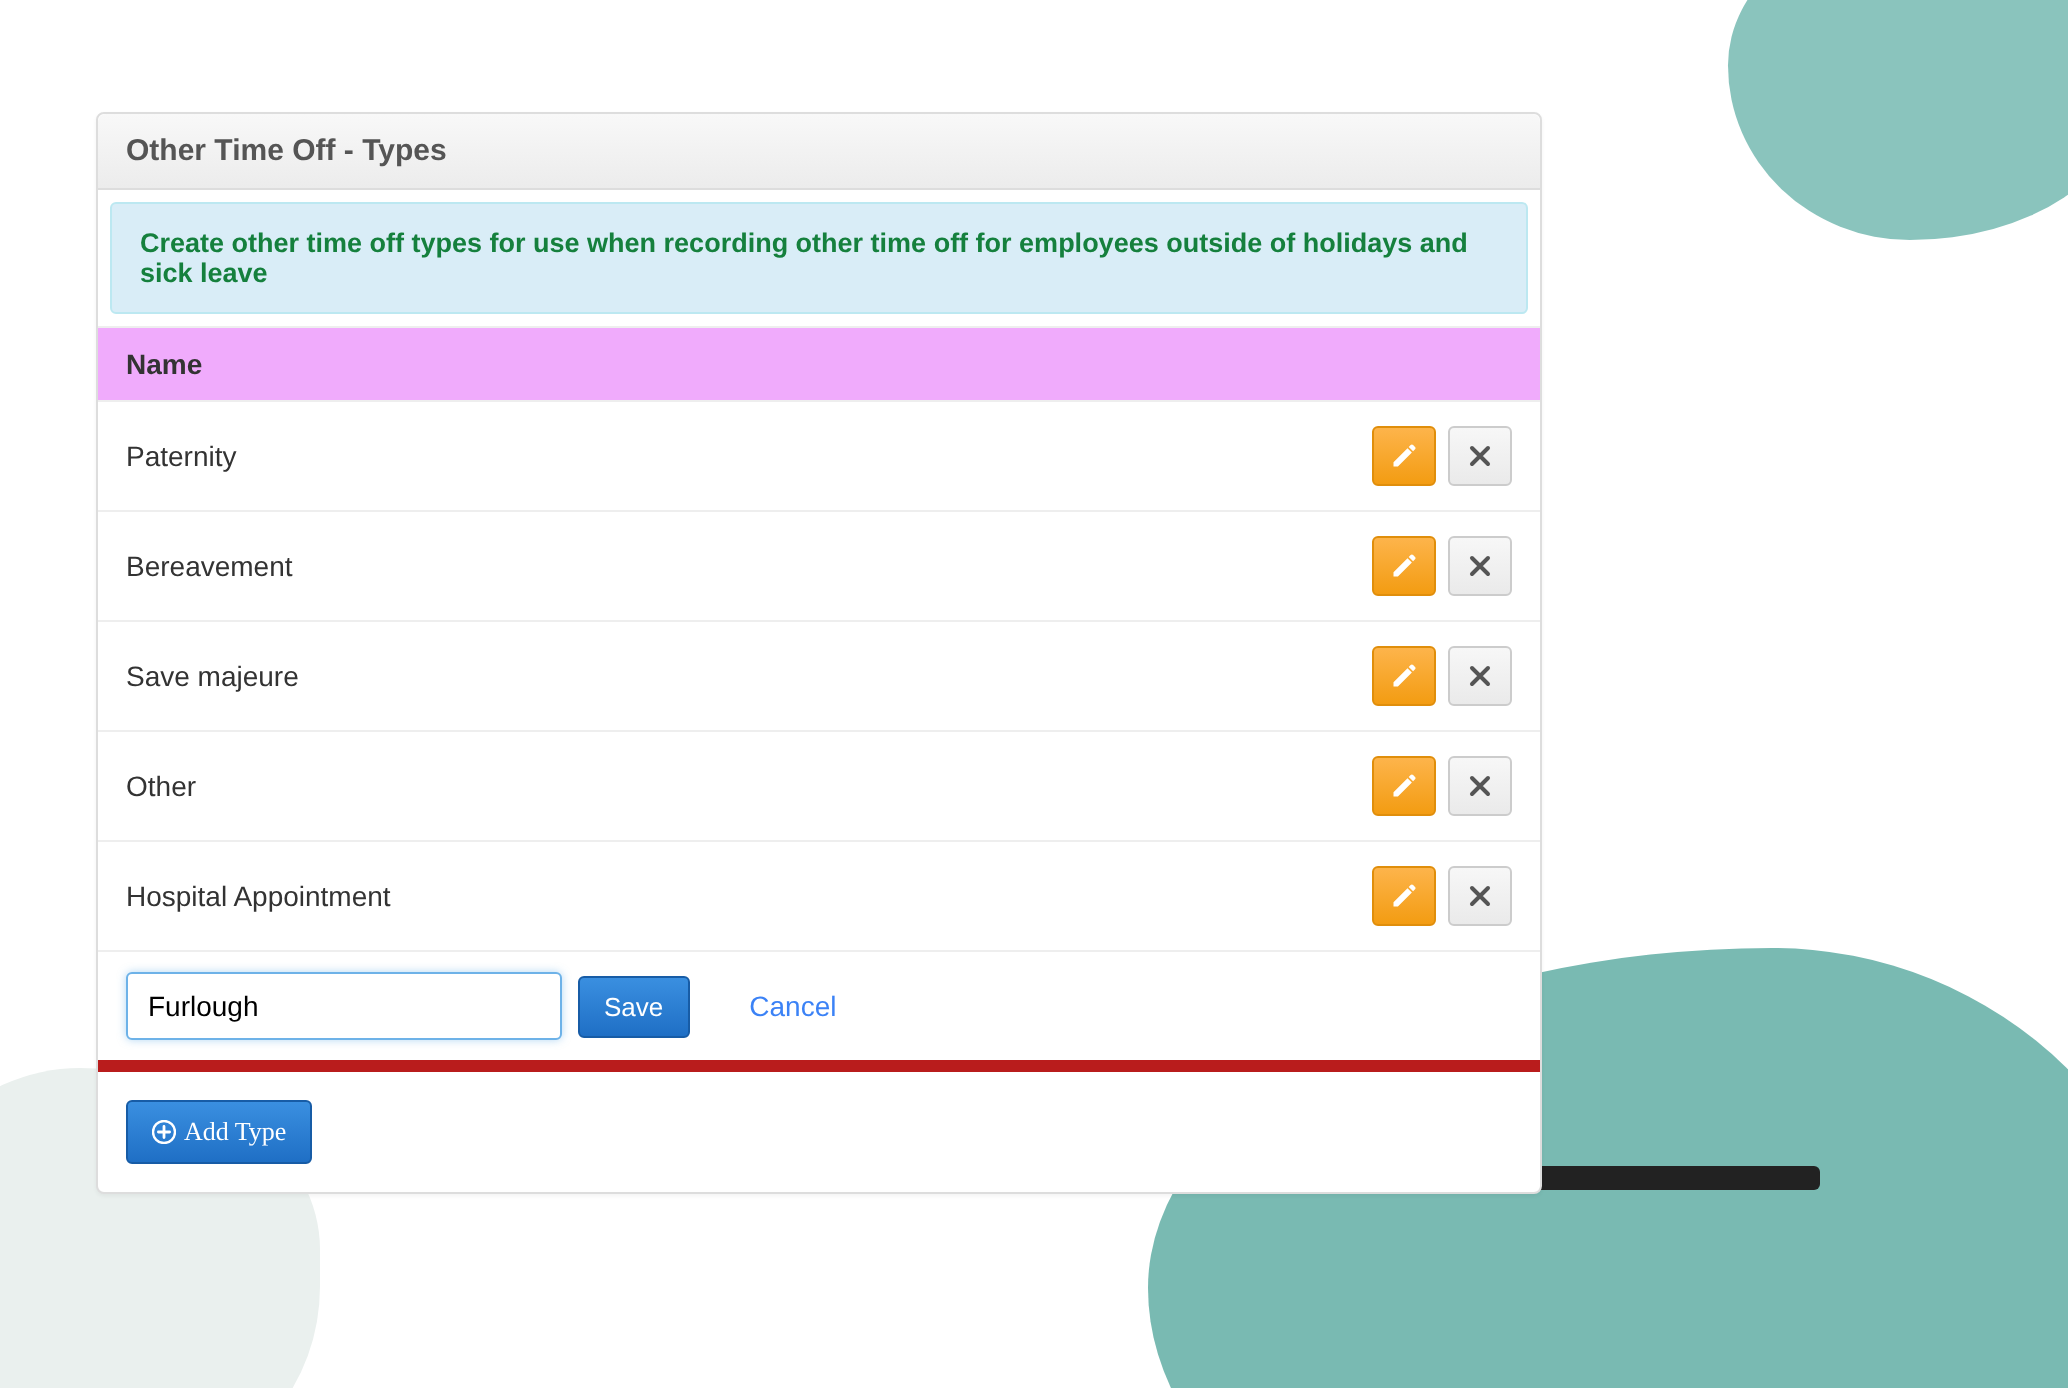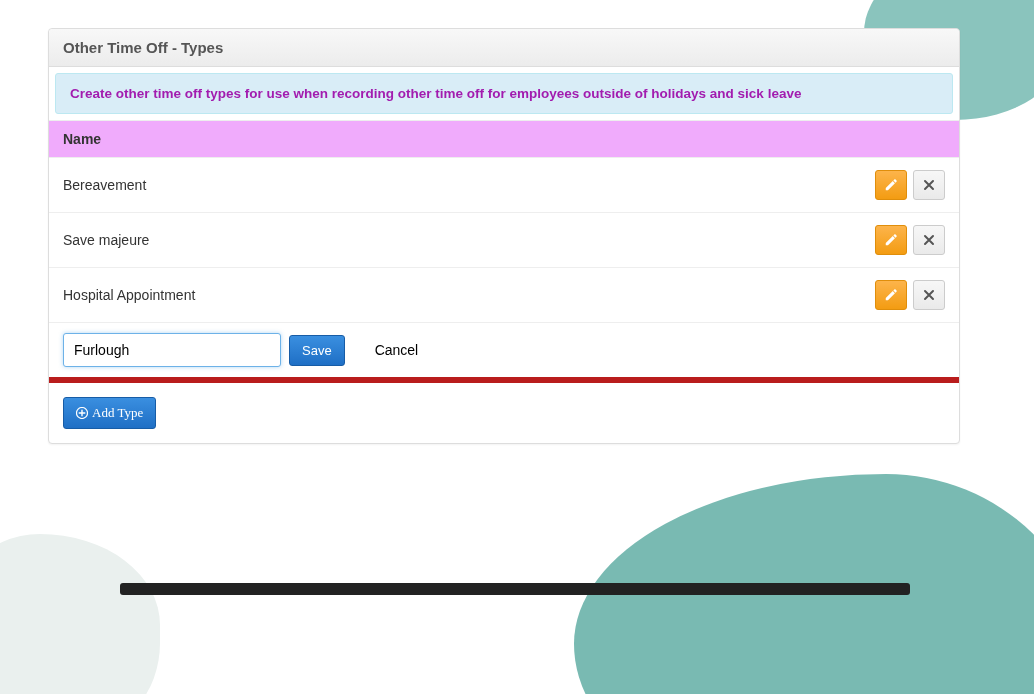--- a/index.html
+++ b/index.html
@@ -48,23 +48,23 @@
     top: 583px;
     left: 120px;
     width: 790px;
     height: 12px;
     background: #222;
     border-radius: 3px;
     z-index: 0;
   }
   .panel {
     position: absolute;
-    top: 28px;
+    top: 56px;
     left: 48px;
-    width: 912px;
+    width: 723px;
     background: #fff;
     border: 1px solid #ddd;
     border-radius: 4px;
     box-shadow: 0 1px 2px rgba(0,0,0,0.05);
     z-index: 2;
   }
   .panel-header {
     padding: 10px 14px;
     background: linear-gradient(#f8f8f8, #ececec);
     border-bottom: 1px solid #ddd;
@@ -72,21 +72,21 @@
     font-weight: 600;
     font-size: 15px;
     border-radius: 4px 4px 0 0;
   }
   .info-bar {
     margin: 6px;
     padding: 12px 14px;
     background: #d9edf7;
     border: 1px solid #bce8f1;
     border-radius: 3px;
-    color: #a21caf;
+    color: #15803d;
     font-weight: 600;
     font-size: 13.5px;
   }
   .table { width: 100%; border-collapse: collapse; }
   .thead-row th {
     text-align: left;
     padding: 10px 14px;
     font-weight: 700;
     border-top: 1px solid #eee;
     border-bottom: 1px solid #eee;
@@ -150,21 +150,21 @@
     width: 218px;
     height: 34px;
     padding: 6px 10px;
     border: 1px solid #6db2e8;
     border-radius: 3px;
     font-size: 14px;
     outline: none;
     box-shadow: 0 0 4px rgba(102,175,233,0.5);
   }
   .cancel-link {
-    color: #000000;
+    color: #3b82f6;
     text-decoration: none;
     margin-left: 22px;
     font-size: 14px;
     cursor: pointer;
   }
   .footer-row {
     padding: 14px;
     border-top: 6px solid #b91c1c;
     font-family: Liberation Serif, serif;
   }
@@ -183,33 +183,57 @@
 
   <table class="table">
     <thead>
       <tr class="thead-row">
         <th>Name</th>
         <th></th>
       </tr>
     </thead>
     <tbody id="types-body">
         <tr class="tbody-row">
+          <td>Paternity</td>
+          <td class="actions"><button class="btn btn-icon btn-edit">
+              <svg width="14" height="14" viewBox="0 0 16 16">
+                <path d="M2 11.5 L10 3.5 L12.5 6 L4.5 14 L2 14 Z M10.7 2.8 L13.2 5.3 L14.3 4.2 C14.7 3.8 14.7 3.2 14.3 2.8 L13.2 1.7 C12.8 1.3 12.2 1.3 11.8 1.7 Z" fill="#fff"></path>
+              </svg>
+            </button><button class="btn btn-icon btn-del">
+              <svg width="12" height="12" viewBox="0 0 12 12">
+                <path d="M2 2 L10 10 M10 2 L2 10" stroke="#555" stroke-width="2" stroke-linecap="round"></path>
+              </svg>
+            </button></td>
+        </tr>
+        <tr class="tbody-row">
           <td>Bereavement</td>
           <td class="actions"><button class="btn btn-icon btn-edit">
               <svg width="14" height="14" viewBox="0 0 16 16">
                 <path d="M2 11.5 L10 3.5 L12.5 6 L4.5 14 L2 14 Z M10.7 2.8 L13.2 5.3 L14.3 4.2 C14.7 3.8 14.7 3.2 14.3 2.8 L13.2 1.7 C12.8 1.3 12.2 1.3 11.8 1.7 Z" fill="#fff"></path>
               </svg>
             </button><button class="btn btn-icon btn-del">
               <svg width="12" height="12" viewBox="0 0 12 12">
                 <path d="M2 2 L10 10 M10 2 L2 10" stroke="#555" stroke-width="2" stroke-linecap="round"></path>
               </svg>
             </button></td>
         </tr>
         <tr class="tbody-row">
           <td>Save majeure</td>
+          <td class="actions"><button class="btn btn-icon btn-edit">
+              <svg width="14" height="14" viewBox="0 0 16 16">
+                <path d="M2 11.5 L10 3.5 L12.5 6 L4.5 14 L2 14 Z M10.7 2.8 L13.2 5.3 L14.3 4.2 C14.7 3.8 14.7 3.2 14.3 2.8 L13.2 1.7 C12.8 1.3 12.2 1.3 11.8 1.7 Z" fill="#fff"></path>
+              </svg>
+            </button><button class="btn btn-icon btn-del">
+              <svg width="12" height="12" viewBox="0 0 12 12">
+                <path d="M2 2 L10 10 M10 2 L2 10" stroke="#555" stroke-width="2" stroke-linecap="round"></path>
+              </svg>
+            </button></td>
+        </tr>
+        <tr class="tbody-row">
+          <td>Other</td>
           <td class="actions"><button class="btn btn-icon btn-edit">
               <svg width="14" height="14" viewBox="0 0 16 16">
                 <path d="M2 11.5 L10 3.5 L12.5 6 L4.5 14 L2 14 Z M10.7 2.8 L13.2 5.3 L14.3 4.2 C14.7 3.8 14.7 3.2 14.3 2.8 L13.2 1.7 C12.8 1.3 12.2 1.3 11.8 1.7 Z" fill="#fff"></path>
               </svg>
             </button><button class="btn btn-icon btn-del">
               <svg width="12" height="12" viewBox="0 0 12 12">
                 <path d="M2 2 L10 10 M10 2 L2 10" stroke="#555" stroke-width="2" stroke-linecap="round"></path>
               </svg>
             </button></td>
         </tr>

